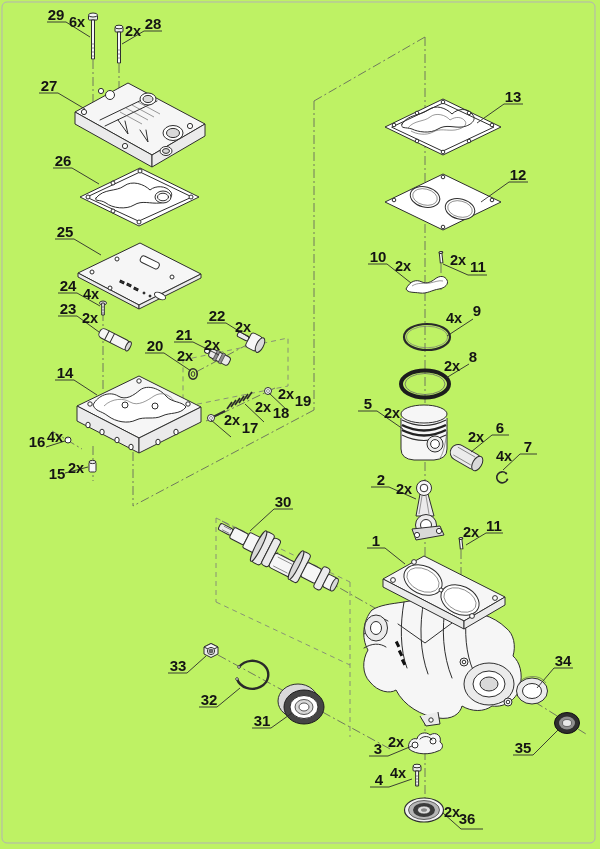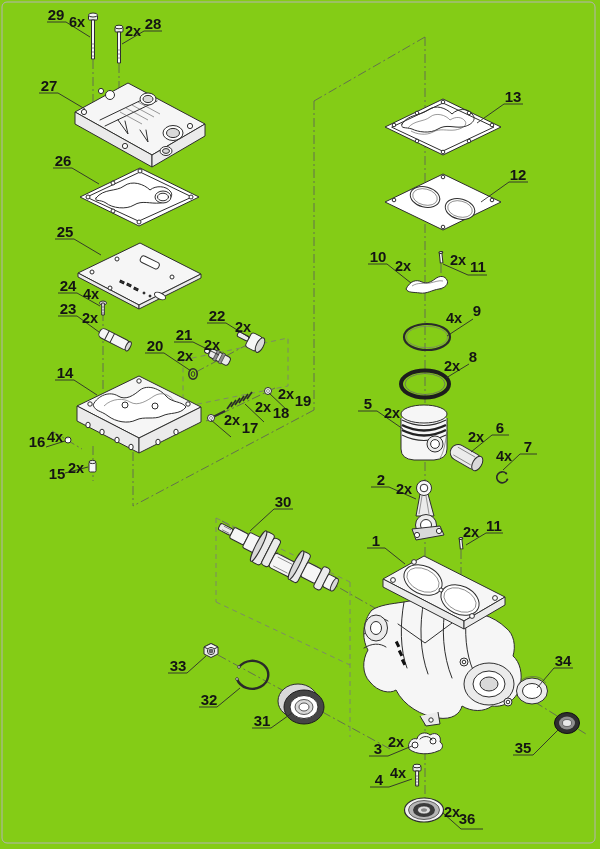--- a/index.html
+++ b/index.html
@@ -1,16 +1,16 @@
 <!DOCTYPE html>
 <html><head>
 <meta charset="utf-8">
 <style>
   html,body{margin:0;padding:0;background:#fff;}
-  .stage{position:relative;width:600px;height:849px;background:#84cc16;overflow:hidden;}
+  .stage{position:relative;width:600px;height:849px;background:#bef264;overflow:hidden;}
   svg text{font-family:"Liberation Sans","DejaVu Sans",sans-serif;font-weight:700;fill:#141414;}
   .pn{font-size:15px;}
   .qty{font-size:14.5px;}
   .leader{fill:none;stroke:#2b2b2b;stroke-width:0.9;}
   .dd{fill:none;stroke:#5a5a5a;stroke-width:0.8;stroke-dasharray:9 3 2 3;}
   .dsh{fill:none;stroke:#7a7a7a;stroke-width:0.8;stroke-dasharray:5 4;}
   .s{stroke:#2e2e2e;stroke-width:1;fill:none;stroke-linejoin:round;stroke-linecap:round;}
   .sw{stroke:#2e2e2e;stroke-width:1;fill:#fff;stroke-linejoin:round;}
   .sf1{stroke:#2e2e2e;stroke-width:1;fill:#f6f6f6;stroke-linejoin:round;}
   .sf2{stroke:#2e2e2e;stroke-width:1;fill:#ebebeb;stroke-linejoin:round;}

